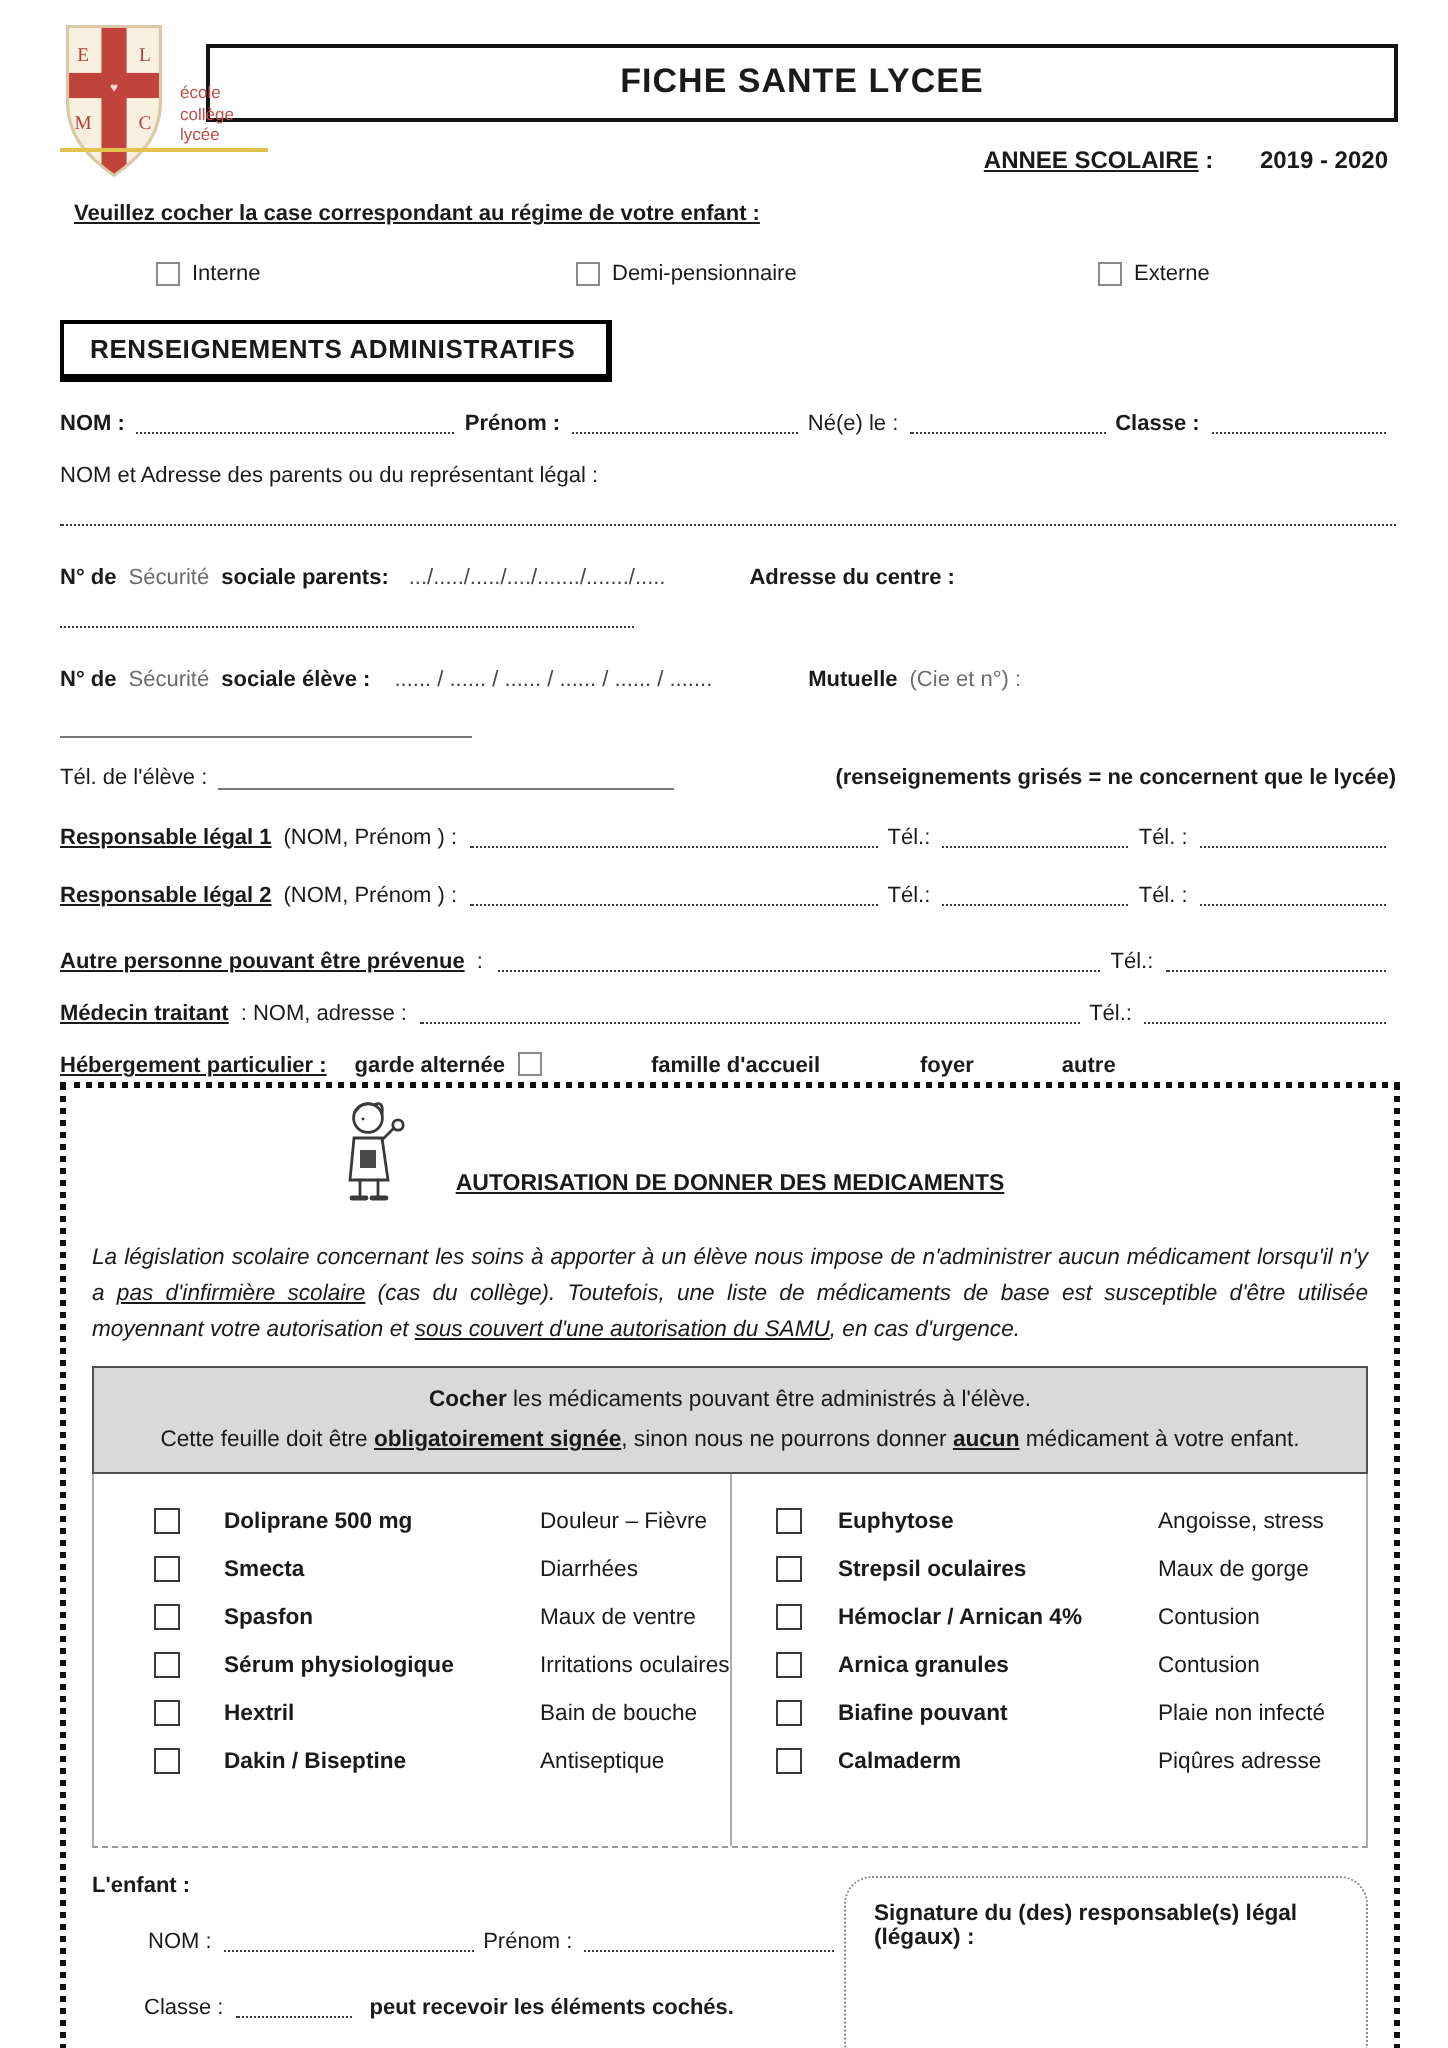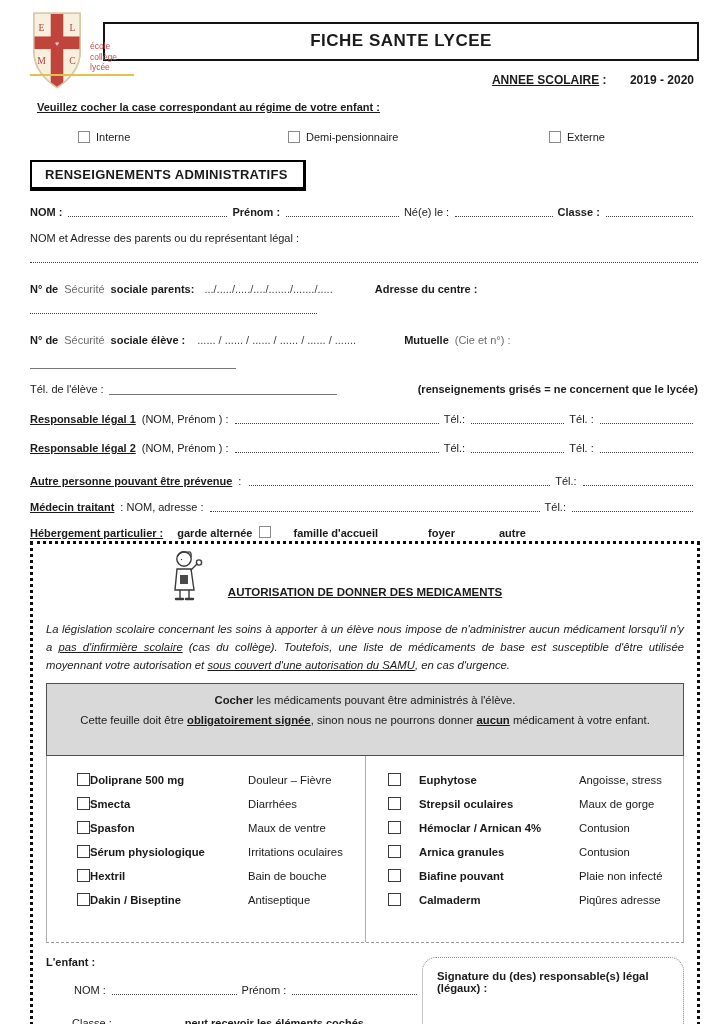--- a/index.html
+++ b/index.html
@@ -32,29 +32,29 @@
   .ml{margin-left:6px;} .sep{margin:0 2px 0 6px;}
   .solid-line{border-bottom:1px solid #777;height:10px;}
   
   .auth-box{margin:2px 24px 0 30px;border:3px dotted #0d0d0d;height:504px;
             padding:0 13px;box-sizing:border-box;position:relative;}
   .auth-head{position:relative;height:66px;}
   .nurse{position:absolute;left:118px;top:5px;}
   .auth-title{text-align:center;padding-top:42px;font-weight:bold;text-decoration:underline;font-size:11.5px;}
   .legis{margin-top:10px;font-style:italic;font-size:11.3px;line-height:1.6;text-align:justify;}
   .gray-note{margin-top:9px;background:#d9d9d9;border:1px solid #4f4f4f;text-align:center;
-             padding:7px 6px 24px;font-size:11.3px;line-height:1.75;}
+             padding:7px 6px 5px;font-size:11.3px;line-height:1.75;}
   .med-table{display:flex;border-left:1px solid #aeaeae;border-right:1px solid #aeaeae;
              border-bottom:1px dashed #9a9a9a;height:186px;}
   .med-col{width:50%;box-sizing:border-box;padding-top:12px;}
   .med-col.right{border-left:1px solid #aeaeae;}
   .med-row{display:flex;align-items:center;height:24px;font-size:11.3px;}
   .med-col.left .med-row{padding-left:30px;}
   .med-col.right .med-row{padding-left:22px;}
-  .med-name{font-weight:bold;width:158px;}
+  .med-name{font-weight:bold;margin-left:22px;width:158px;}
   .med-col.right .med-name{margin-left:18px;width:160px;}
   .auth-foot{display:flex;margin-top:12px;}
   .foot-left{flex:1;padding-top:1px;}
   .foot-line1{display:flex;align-items:flex-end;margin:16px 0 0 28px;width:348px;}
   .foot-line2{display:flex;align-items:flex-end;margin:21px 0 0 26px;}
   .sig-box{width:292px;height:97px;border:1.5px dotted #8a8a8a;border-radius:14px;
            box-sizing:border-box;padding:12px 12px 0 14px;font-weight:bold;font-size:11.3px;margin-top:2px;}
 </style>
 </head>
 <body>
@@ -190,21 +190,21 @@
       <span class="ml">: NOM, adresse :</span>
       <span class="dots" style="flex:3"></span>
       <span>Tél.:</span>
       <span class="dots" style="flex:1.1"></span>
     </div>
 
     <div class="fl" style="margin-top:13px">
       <span class="bu">Hébergement particulier :</span>
       <span class="b" style="margin-left:14px">garde alternée</span>
       <span class="cb" style="margin:0 0 1px 7px"></span>
-      <span class="b" style="margin-left:22px">famille d'accueil</span>
+      <span class="b" style="margin-left:54px">famille d'accueil</span>
       <span class="b" style="margin-left:50px">foyer</span>
       <span class="b" style="margin-left:44px">autre</span>
     </div>
   </div>
 
   
   <div class="auth-box">
 
     <div class="auth-head">
       <svg class="nurse" width="46" height="60" viewBox="0 0 46 60">

